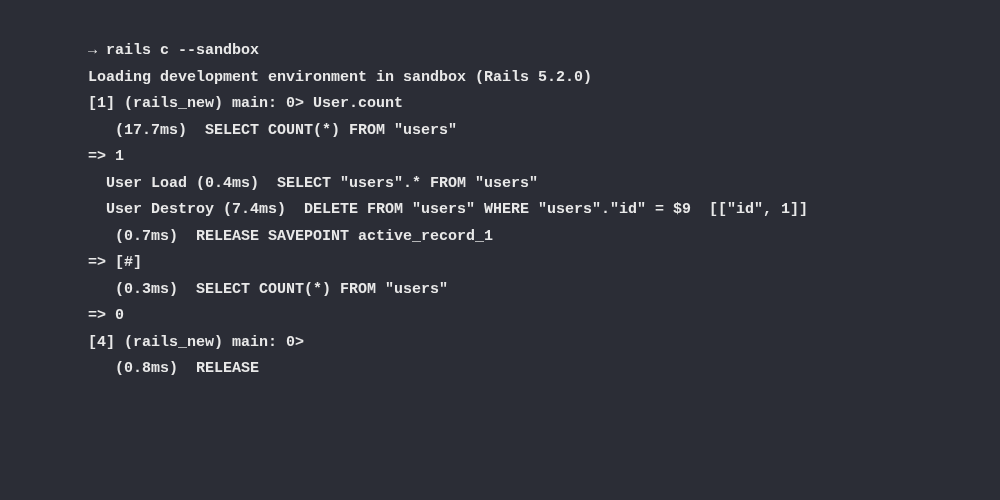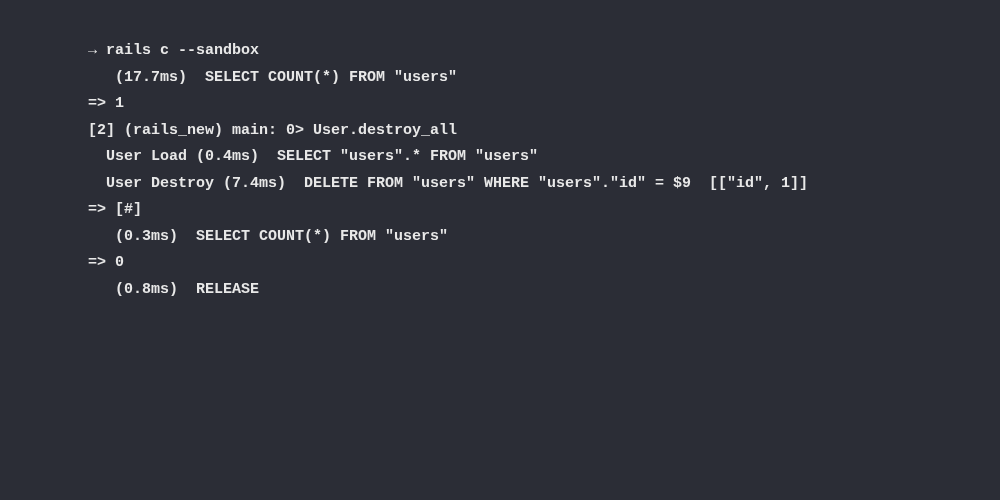--- a/index.html
+++ b/index.html
@@ -15,22 +15,25 @@
       overflow: hidden;
       font-weight: 600;
     }
     .line { white-space: pre; }
   </style>
 </head>
 <body>
 
 <div id="terminal">
     <div class="line">→ rails c --sandbox</div>
+    <div class="line">Loading development environment in sandbox (Rails 5.2.0)</div>
+    <div class="line">[1] (rails_new) main: 0&gt; User.count</div>
     <div class="line">   (17.7ms)  SELECT COUNT(*) FROM "users"</div>
     <div class="line">=&gt; 1</div>
-    <div class="line">[2] (rails_new) main: 0&gt; User.destroy_all</div>
     <div class="line">  User Load (0.4ms)  SELECT "users".* FROM "users"</div>
     <div class="line">  User Destroy (7.4ms)  DELETE FROM "users" WHERE "users"."id" = $9  [["id", 1]]</div>
+    <div class="line">   (0.7ms)  RELEASE SAVEPOINT active_record_1</div>
     <div class="line">=&gt; [#]</div>
     <div class="line">   (0.3ms)  SELECT COUNT(*) FROM "users"</div>
     <div class="line">=&gt; 0</div>
+    <div class="line">[4] (rails_new) main: 0&gt;</div>
     <div class="line">   (0.8ms)  RELEASE</div>
   </div>
 
 </body></html>

